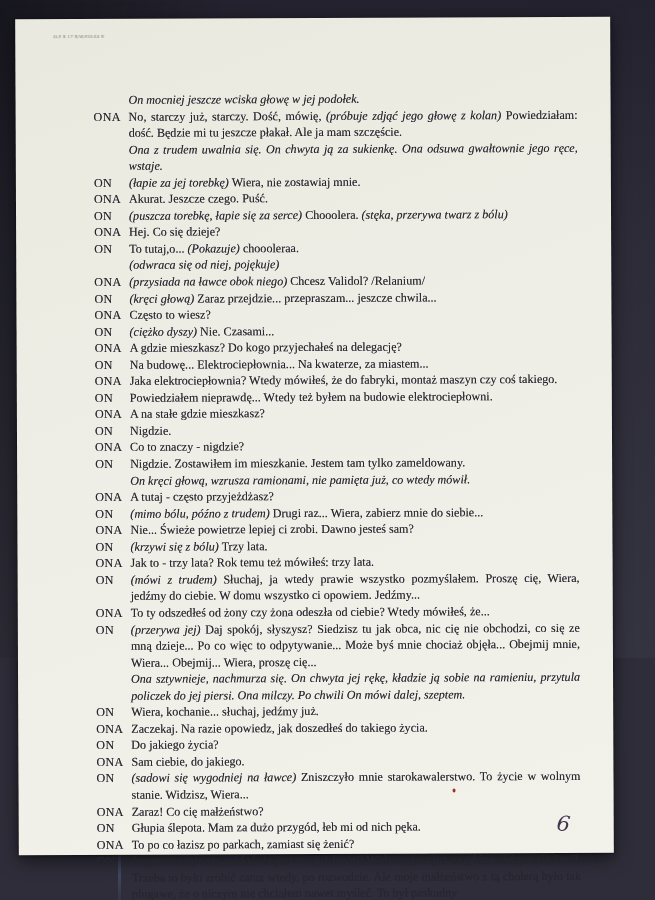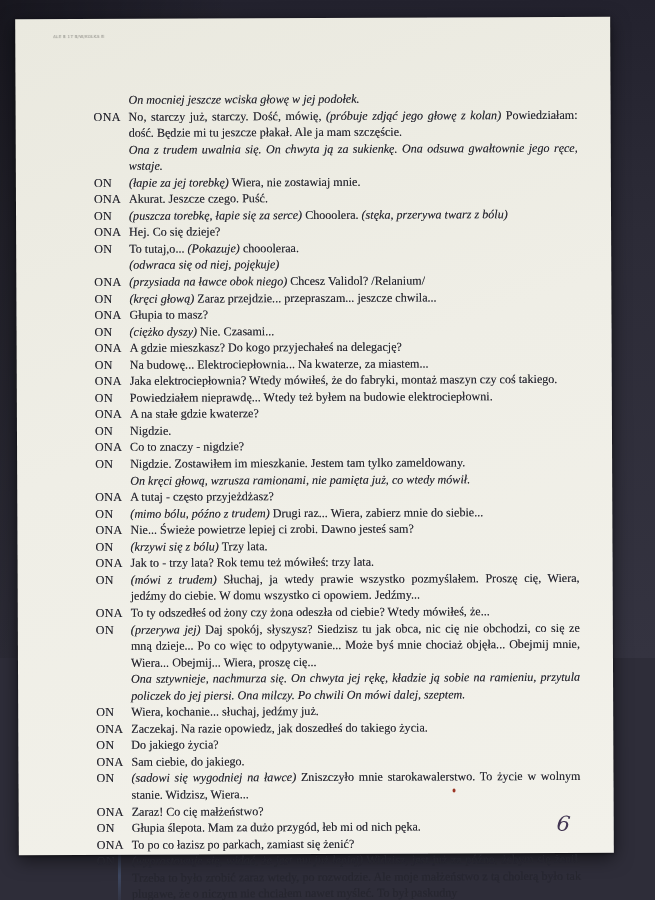--- a/index.html
+++ b/index.html
@@ -145,21 +145,21 @@
         <div class="line">
           <span class="speaker">ONA</span>
           <div class="txt"><i>(przysiada na ławce obok niego)</i><span> Chcesz Validol? /Relanium/</span></div>
         </div>
         <div class="line">
           <span class="speaker">ON</span>
           <div class="txt"><i>(kręci głową)</i><span> Zaraz przejdzie... przepraszam... jeszcze chwila...</span></div>
         </div>
         <div class="line">
           <span class="speaker">ONA</span>
-          <div class="txt"><span>Głupia to masz?</span></div>
+          <div class="txt"><span>Często to wiesz?</span></div>
         </div>
         <div class="line">
           <span class="speaker">ON</span>
           <div class="txt"><i>(ciężko dyszy)</i><span> Nie. Czasami...</span></div>
         </div>
         <div class="line">
           <span class="speaker">ONA</span>
           <div class="txt"><span>A gdzie mieszkasz? Do kogo przyjechałeś na delegację?</span></div>
         </div>
         <div class="line">
@@ -169,21 +169,21 @@
         <div class="line">
           <span class="speaker">ONA</span>
           <div class="txt"><span>Jaka elektrociepłownia? Wtedy mówiłeś, że do fabryki, montaż maszyn czy coś takiego.</span></div>
         </div>
         <div class="line">
           <span class="speaker">ON</span>
           <div class="txt"><span>Powiedziałem nieprawdę... Wtedy też byłem na budowie elektrociepłowni.</span></div>
         </div>
         <div class="line">
           <span class="speaker">ONA</span>
-          <div class="txt"><span>A na stałe gdzie kwaterze?</span></div>
+          <div class="txt"><span>A na stałe gdzie mieszkasz?</span></div>
         </div>
         <div class="line">
           <span class="speaker">ON</span>
           <div class="txt"><span>Nigdzie.</span></div>
         </div>
         <div class="line">
           <span class="speaker">ONA</span>
           <div class="txt"><span>Co to znaczy - nigdzie?</span></div>
         </div>
         <div class="line">

